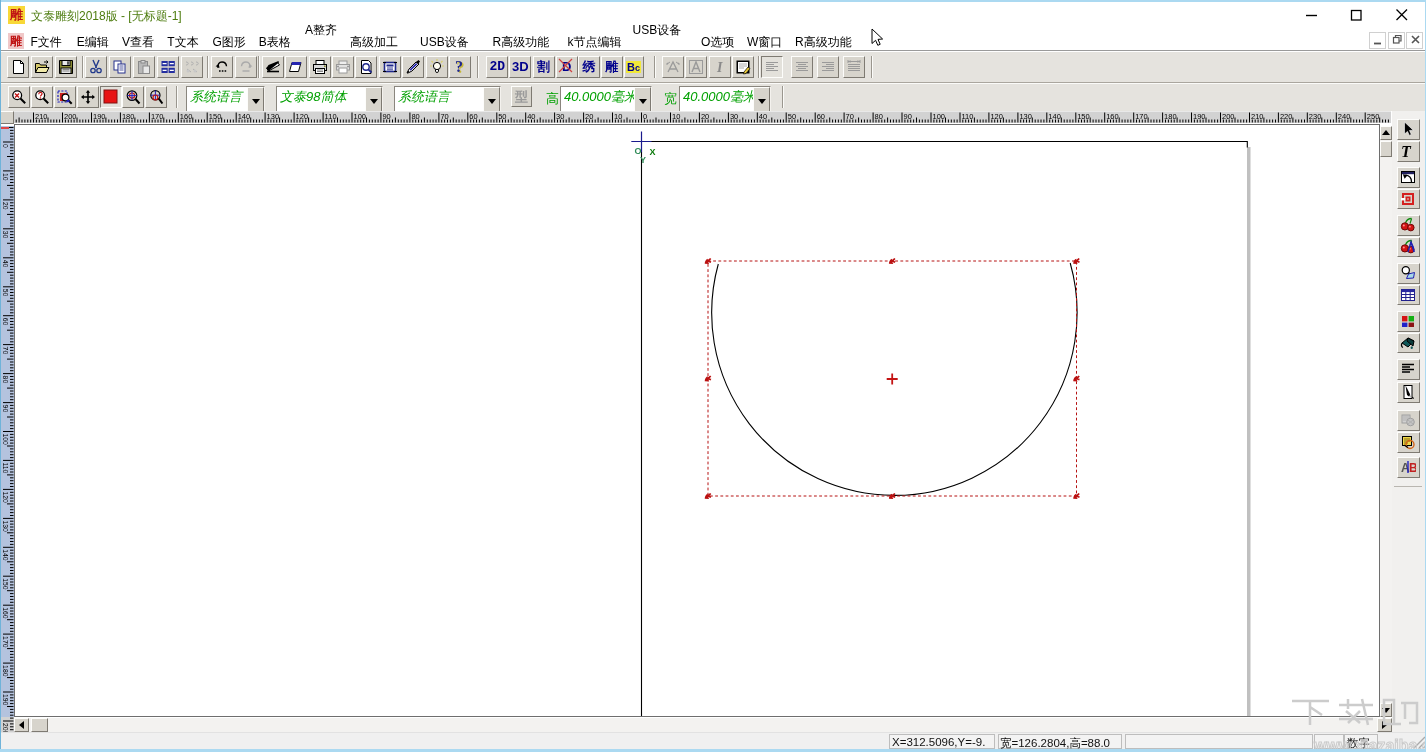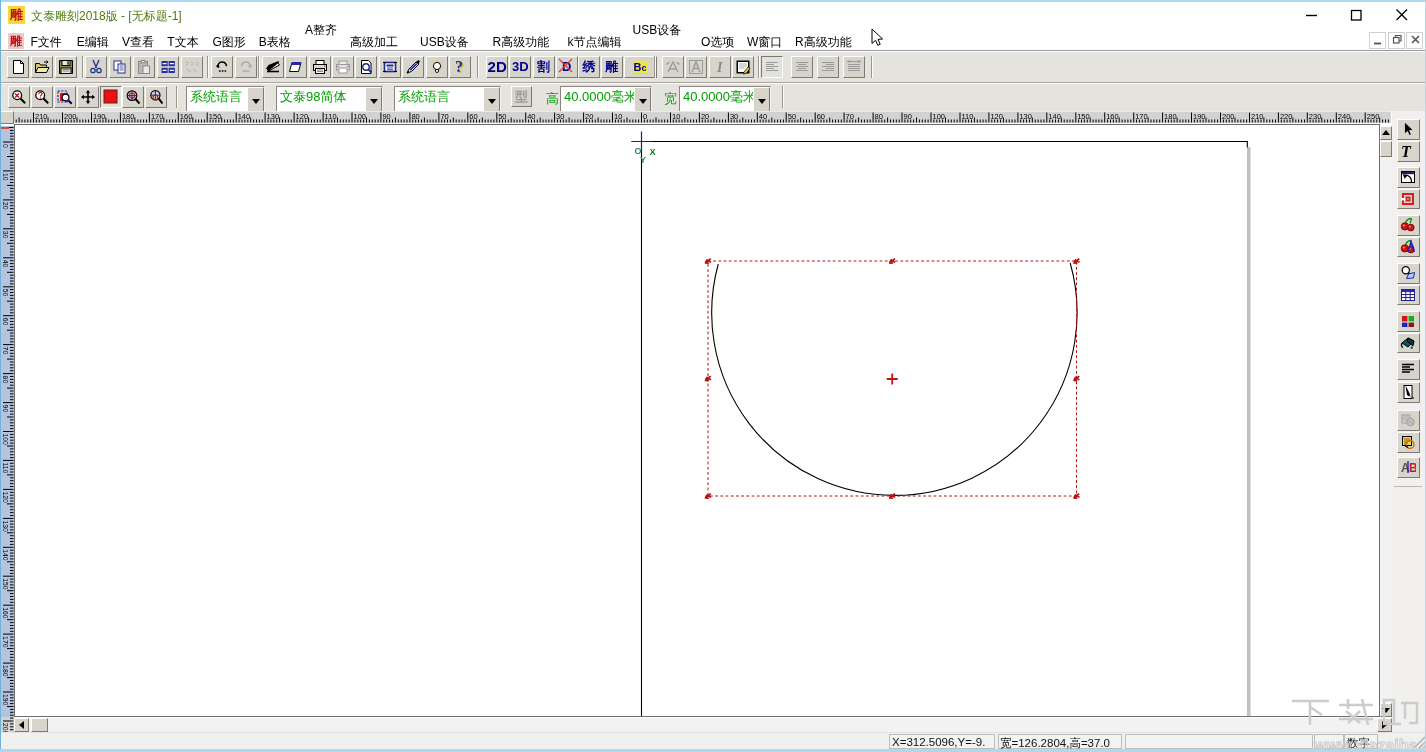--- a/index.html
+++ b/index.html
@@ -2,21 +2,21 @@
 <html><head><meta charset="utf-8">
 <style>
 * { margin:0; padding:0; box-sizing:border-box; }
 html,body { width:1426px; height:752px; overflow:hidden; background:#fff;
   font-family:"Liberation Sans", sans-serif; }
 #win { position:relative; width:1426px; height:752px; background:#fff; }
 .tbb { position:absolute; background:#d7d4cc; border:1px solid; border-color:#fdfdfb #7e7a72 #7e7a72 #fdfdfb;
   display:flex; align-items:center; justify-content:center; font-family:"Liberation Sans"; }
 .tbb.pressed { border-color:#7e7a72 #fdfdfb #fdfdfb #7e7a72; background:#e3e1db; }
 .vsep { position:absolute; width:2px; border-left:1px solid #9a968e; border-right:1px solid #fbfbf9; }
-.combo { position:absolute; height:30px; background:#fff; border:1px solid; border-color:#8a867e #f4f2ee #f4f2ee #8a867e; display:flex; }
+.combo { position:absolute; height:30px; background:#fff; border:1px solid; border-color:#8a867e #f4f2ee #f4f2ee #8a867e; display:flex;font-style:italic; }
 .combo .ct { flex:1; color:#00a000; font-size:13px; line-height:20px; padding-left:3px; overflow:hidden; white-space:nowrap; }
 .combo .cbtn { width:17px; background:#d7d4cc; border:1px solid; border-color:#fdfdfb #7e7a72 #7e7a72 #fdfdfb; display:flex; align-items:center; justify-content:center; }
 .carr { width:0; height:0; border:4px solid transparent; border-top:5px solid #000; margin-top:4px; }
 .glabel { position:absolute; color:#00a000; font-size:13px; }
 .sbtn { position:absolute; background:#d7d4cc; border:1px solid; border-color:#fdfdfb #7e7a72 #7e7a72 #fdfdfb; display:flex; align-items:center; justify-content:center; }
 .tri-u { width:0;height:0;border:4px solid transparent; border-bottom:5px solid #000; margin-top:-4.5px; }
 .tri-d { width:0;height:0;border:4px solid transparent; border-top:5px solid #000; margin-bottom:-4.5px; }
 .tri-l { width:0;height:0;border:4px solid transparent; border-right:5px solid #000; margin-left:-4.5px; }
 .tri-r { width:0;height:0;border:4px solid transparent; border-left:5px solid #000; margin-right:-4.5px; }
 .sfield { position:absolute; top:734px; height:14.5px; border:1px solid #bdbdbd; background:#f3f3f3; }
@@ -201,31 +201,31 @@
         <circle cx="8" cy="7" r="3.6" fill="#fffef2" stroke="#000"></circle>
         <path d="M6.5 10.5h3v1.5l-.8 1.5h-1.4l-.8-1.5z" fill="#fff" stroke="#000"></path>
       </svg>
     </div>
     <div class="tbb" style="left:449.4px;top:55.5px;width:22px;height:22px">
       <svg width="16" height="16" viewBox="0 0 16 16" xmlns="http://www.w3.org/2000/svg">
         <text x="4.5" y="13.5" font-family="Liberation Serif" font-size="16" font-weight="bold" fill="#c8b838">?</text>
         <text x="3" y="12.5" font-family="Liberation Serif" font-size="16" font-weight="bold" fill="#20288c">?</text>
       </svg>
     </div>
-    <div class="tbb" style="left:486.2px;top:55.5px;width:22px;height:22px;color:#00008c;font-size:15px;font-weight:bold;">2D</div>
+    <div class="tbb" style="left:486.2px;top:55.5px;width:22px;height:22px;color:#00008c;font-size:13px;font-weight:bold;font-family:Liberation Mono, monospace;">2D</div>
     <div class="tbb" style="left:509.3px;top:55.5px;width:22px;height:22px;color:#00008c;font-size:13px;font-weight:bold;">3D</div>
     <div class="tbb" style="left:532.5px;top:55.5px;width:22px;height:22px;color:#00008c;font-size:13px;font-weight:bold;">割</div>
     <div class="tbb" style="left:555.6px;top:55.5px;width:22px;height:22px;color:#00008c;font-size:13px;font-weight:bold;">
       <span style="position:relative">D<svg width="16" height="16" viewBox="0 0 16 16" style="position:absolute;left:-4px;top:-1px">
           <path d="M1 1l13 13M14 1L1 14" stroke="#d04040" stroke-width="1.2"></path>
         </svg></span>
     </div>
     <div class="tbb" style="left:578px;top:55.5px;width:22px;height:22px;color:#00008c;font-size:13px;font-weight:bold;">绣</div>
     <div class="tbb" style="left:600.8px;top:55.5px;width:22px;height:22px;color:#00008c;font-size:13px;font-weight:bold;">雕</div>
-    <div class="tbb" style="left:623.5px;top:55.5px;width:33px;height:22px;color:#00008c;font-size:11px;font-weight:bold;">
+    <div class="tbb" style="left:623.5px;top:55.5px;width:20px;height:22px;color:#00008c;font-size:11px;font-weight:bold;">
       <span style="background:#f0e838;padding:0 1px">B<span style="font-size:9px">c</span></span>
     </div>
     <div class="tbb" style="left:662px;top:55.5px;width:22px;height:22px">
       <svg width="16" height="16" viewBox="0 0 16 16" xmlns="http://www.w3.org/2000/svg">
         <path d="M2 5l3-2m6 0l3 2" stroke="#9a9a9a" fill="none"></path>
         <path d="M1.5 5.5L3 4m10 0l1.5 1.5M3 13L8 3l5 10m-8.5-3h7" stroke="#9a9a9a" stroke-width="1.3" fill="none"></path>
       </svg>
     </div>
     <div class="tbb" style="left:685px;top:55.5px;width:22px;height:22px">
       <svg width="16" height="16" viewBox="0 0 16 16" xmlns="http://www.w3.org/2000/svg">
@@ -621,21 +621,21 @@
       <span class="tri-r"></span>
     </div>
 <div style="position:absolute;left:0;top:732px;width:1426px;height:17px;background:#f0f0f0"></div>
     <div style="position:absolute;left:0;top:732px;width:1426px;height:1px;background:#e2e2e2"></div>
     <div class="sfield" style="left:889px;width:106px"></div>
     <div class="sfield" style="left:998px;width:124px"></div>
     <div class="sfield" style="left:1125px;width:188px"></div>
     <div class="sfield" style="left:1314px;width:30px"></div>
     <div class="sfield" style="left:1344px;width:34px"></div>
     <div class="stext" style="left:892px">X=312.5096,Y=-9.</div>
-    <div class="stext" style="left:1000px">宽=126.2804,高=37.0</div>
+    <div class="stext" style="left:1000px">宽=126.2804,高=88.0</div>
     <div class="stext" style="left:1347px">数字</div>
     <svg width="15" height="16" style="position:absolute;left:1411px;top:734px" xmlns="http://www.w3.org/2000/svg">
       <path d="M14 3L3 14M14 8L8 14M14 12.5L12.5 14" stroke="#aaa" stroke-width="1.4"></path>
     </svg>
 <svg width="41" height="34" viewBox="0 0 41 34" style="position:absolute;left:1290px;top:695px" xmlns="http://www.w3.org/2000/svg">
       <path d="M2 6h37M20 6v24M20 12l12 8" stroke="#cccccc" stroke-width="2.5" fill="none"></path>
     </svg>
     <svg width="41" height="34" viewBox="0 0 41 34" style="position:absolute;left:1336px;top:695px" xmlns="http://www.w3.org/2000/svg">
       <path d="M3 10h34M3 24h34M12 4v10M26 4l6 26M10 16l14 12M24 16L12 28" stroke="#cccccc" stroke-width="2.5" fill="none"></path>
     </svg>

